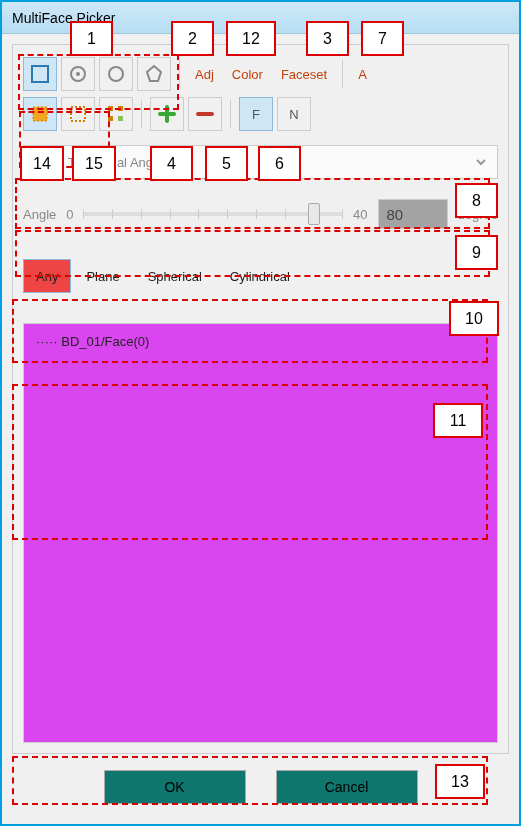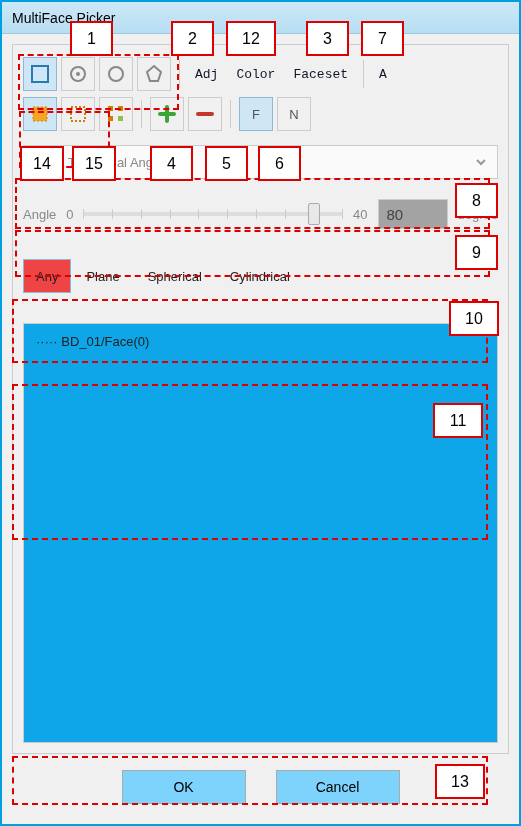--- a/index.html
+++ b/index.html
@@ -53,23 +53,22 @@
     border: 1px solid #ccc;
     background: #f0f0f0;
     display: flex; align-items: center; justify-content: center;
     cursor: pointer;
   }
   .tool-btn.sel { background: #cfe6f7; border-color: #8fb9d8; }
   .tool-text {
     height: 34px; padding: 0 6px;
     border: 1px solid transparent;
     display: flex; align-items: center; justify-content: center;
-    color: #0f172a;
+    color: #c2410c;
     cursor: pointer;
-    font-family: Liberation Mono, monospace;
   }
   .tool-textbtn {
     width: 34px; height: 34px;
     border: 1px solid #ccc;
     background: #f0f0f0;
     display: flex; align-items: center; justify-content: center;
     color: #555;
     cursor: pointer;
   }
   .tool-textbtn.sel { background: #cfe6f7; border-color: #8fb9d8; }
@@ -106,32 +105,32 @@
   .face-type-row .ft {
     height: 34px; padding: 0 12px; display: flex; align-items: center;
     border: 1px solid transparent; color:#222; cursor:pointer;
   }
   .face-type-row .ft.sel { background:#ef4444; border-color:#8fb9d8; }
 
   .listbox {
     margin-top: 30px;
     flex: 1;
     border: 1px solid #ccc;
-    background: #0ea5e9;
+    background: #d946ef;
     padding: 10px 12px;
     color: #222;
     overflow: auto;
     min-height: 250px;
   }
   .listitem { white-space: pre; }
 
   
   .btn-row { display:flex; justify-content:center; gap:30px; margin-top:4px; margin-bottom:10px; }
   .btn {
-    width: 124px; height: 34px; border:1px solid #aaa; background:#7dd3fc;
+    width: 142px; height: 34px; border:1px solid #aaa; background:#0f766e;
     display:flex; align-items:center; justify-content:center; cursor:pointer;
     font-size:14px;
   }
 
   
   .anno-layer { position: absolute; inset:0; pointer-events:none; }
   .anno-box {
     position:absolute; border:2px dashed #d00;
   }
   .anno-num {

